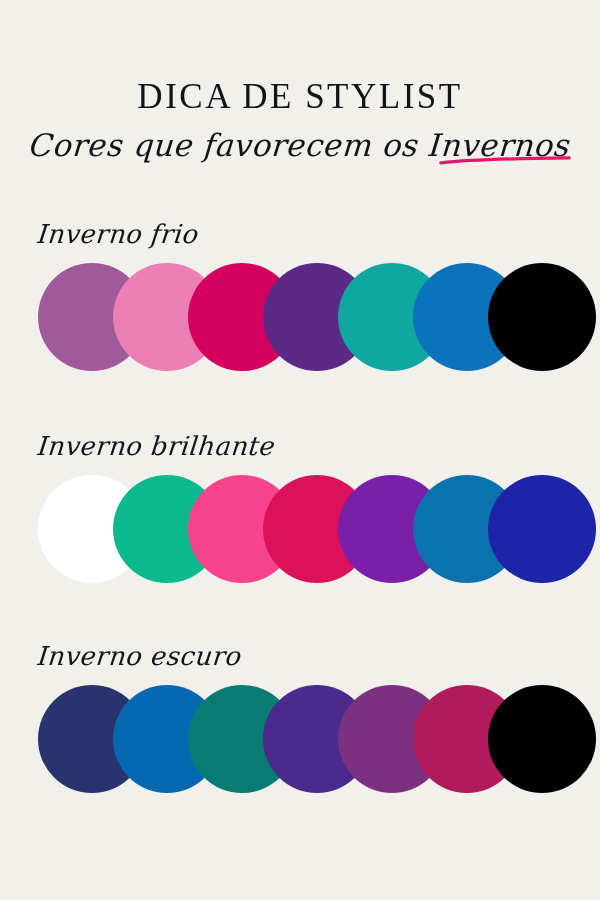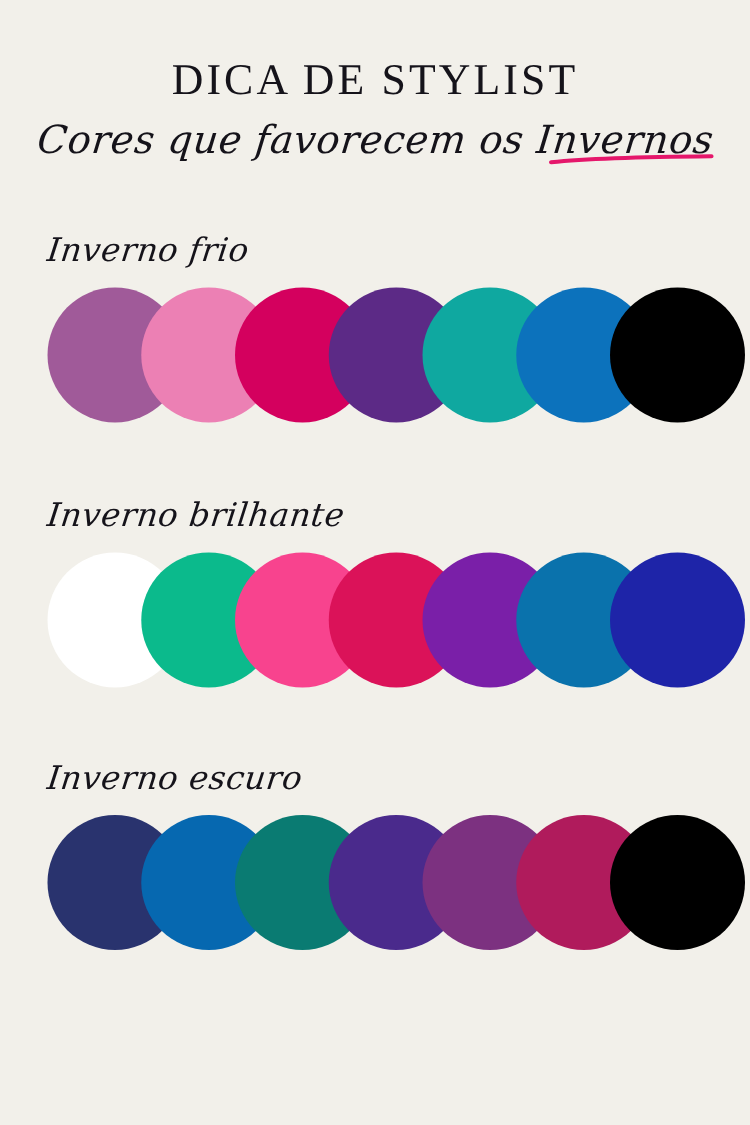--- a/index.html
+++ b/index.html
@@ -6,20 +6,21 @@
   html, body {
     width:600px; height:900px;
     background:#F2F0EA;
     font-family:"Liberation Sans", sans-serif;
     overflow:hidden;
   }
   #poster {
     position:relative;
     width:600px; height:740px;
     background:#F2F0EA;
+    margin-top:33px;
   }
 
   
   .header { position:absolute; top:46px; left:0; width:600px; text-align:center; }
   .title {
     font-family:"Liberation Serif", serif;
     font-size:35px;
     letter-spacing:2.5px;
     color:#18161A;
     font-weight:400;

